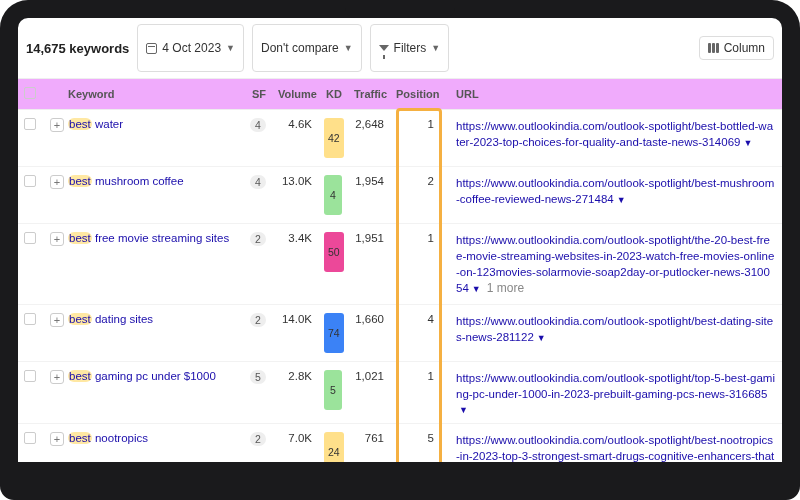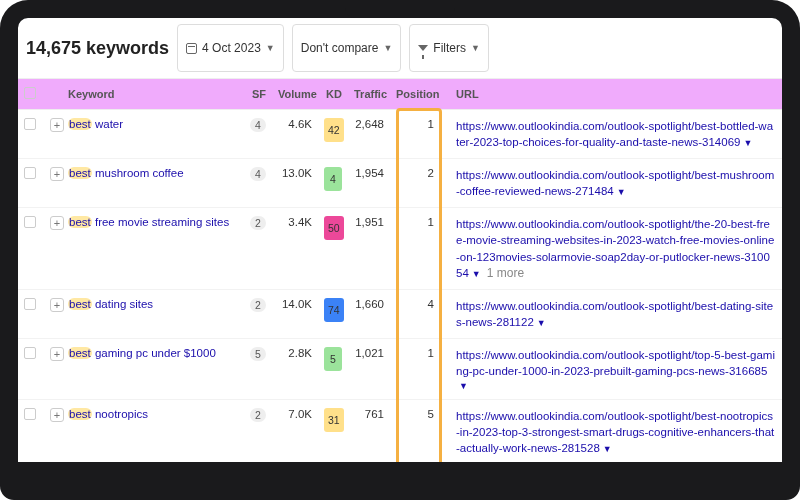--- a/index.html
+++ b/index.html
@@ -48,21 +48,21 @@
   .toolbar {
     display: flex;
     align-items: center;
     padding: 6px 8px;
     gap: 8px;
     border-bottom: 1px solid #eee;
     background: #fff;
   }
   .kw-count {
     font-weight: 700;
-    font-size: 18px;
+    font-size: 13px;
     color: #222;
   }
   .btn {
     display: inline-flex;
     align-items: center;
     gap: 5px;
     border: 1px solid #ddd;
     border-radius: 4px;
     padding: 16px 8px;
     background: #fff;
@@ -137,21 +137,21 @@
     padding: 1px 5px;
     border-radius: 8px;
     background: #eee;
     color: #555;
     font-size: 10.5px;
     text-align: center;
   }
   .kd-badge {
     display: inline-block;
     min-width: 18px;
-    padding: 6px 4px;
+    padding: 14px 4px;
     border-radius: 3px;
     font-size: 10.5px;
     text-align: center;
     color: #333;
   }
   .url {
     color: #1a0dab;
     word-break: break-all;
     cursor: pointer;
     line-height: 1.4;
@@ -237,20 +237,28 @@
       </span>
 
       <span class="btn">
         <span class="filter-icon"></span>
         <span>Filters</span>
         <span class="caret">▼</span>
       </span>
 
       <span class="spacer"></span>
 
+      <span class="col-btn">
+        <span class="cols-icon">
+            <span></span>
+            <span></span>
+            <span></span>
+          </span>
+        <span>Column</span>
+      </span>
     </div>
 
     <div style="position:relative">
       <table>
         <colgroup>
           <col class="col-chk">
             <col class="col-plus">
             <col class="col-kw">
           <col class="col-sf">
             <col class="col-vol">
@@ -334,21 +342,21 @@
               <td>1</td>
               <td></td>
               <td class="left"><span class="url">https://www.outlookindia.com/outlook-spotlight/top-5-best-gaming-pc-under-1000-in-2023-prebuilt-gaming-pcs-news-316685</span><span class="url-caret">▼</span></td>
             </tr>
             <tr>
               <td class="left"><span class="chk"></span></td>
               <td class="left"><span class="plus">+</span></td>
               <td class="left"><span class="kw-link"><span class="hl">best</span><span> nootropics</span></span></td>
               <td><span class="sf-badge">2</span></td>
               <td>7.0K</td>
-              <td><span class="kd-badge" style="background:#ffe08a">31</span></td>
+              <td><span class="kd-badge" style="background:#ffe08a">24</span></td>
               <td>761</td>
               <td>5</td>
               <td></td>
               <td class="left"><span class="url">https://www.outlookindia.com/outlook-spotlight/best-nootropics-in-2023-top-3-strongest-smart-drugs-cognitive-enhancers-that-actually-work-news-281528</span><span class="url-caret">▼</span></td>
             </tr>
           </tbody>
       </table>
       <div class="pos-highlight" id="posHighlight" style="left: 378px; width: 46px; top: 28.5px; height: 359.406px;"></div>
     </div>
 

